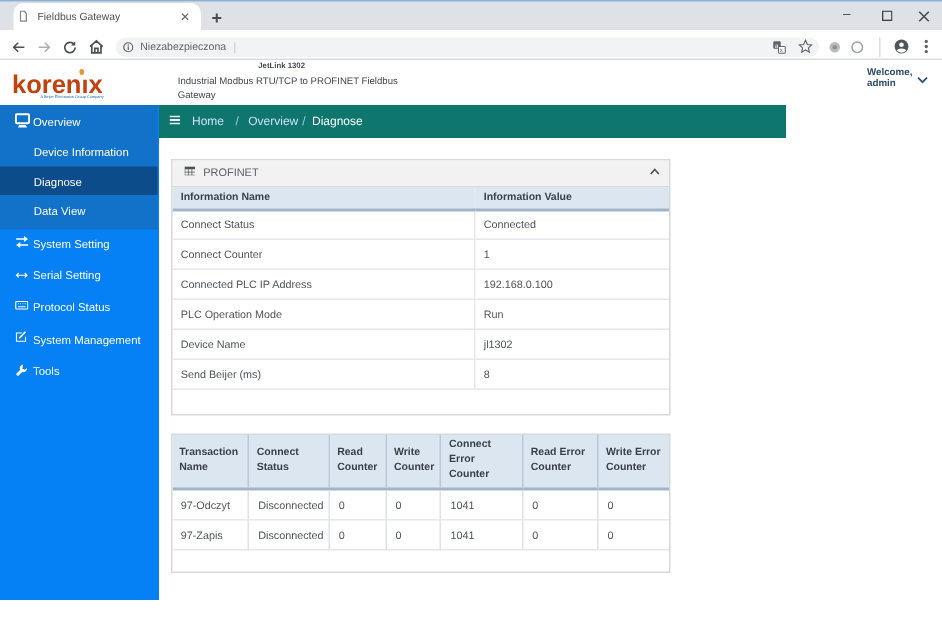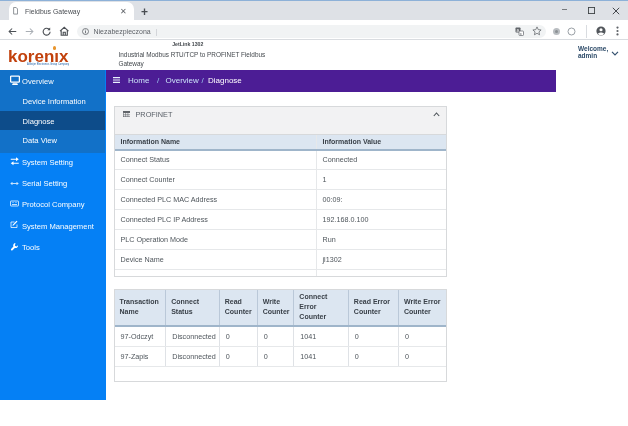--- a/index.html
+++ b/index.html
@@ -36,27 +36,27 @@
   line-height:7.2px; color:#2c4a68; font-weight:bold;}
 
 #sidebar { left:0; top:70px; width:106px; height:330px; background:#0580f5; }
 .mitem { position:absolute; left:0; width:104.5px; color:#fdfeff; font-size:7.6px; }
 .mico { position:absolute; left:10px; }
 .mtxt { position:absolute; left:22px; }
 .sgroup { background:#1271c8; }
 .sactive { background:#0d4c8a; }
 .stxt { position:absolute; left:22.5px; color:#fdfeff; font-size:7.6px; }
 
-#bcbar { left:106px; top:70px; width:450px; height:22px; background:#4c1d95; }
+#bcbar { left:106px; top:70px; width:418px; height:22px; background:#0f766e; }
 .bc { position:absolute; top:6px; font-size:8px; color:#cbe2f8; }
 .bcsep { color:#9ec9f0; }
 .bclast { color:#ffffff; }
 
 .panel { position:absolute; left:113.5px; width:333px; border:1px solid #d7d9db; overflow:hidden; background:#fff; }
-.phead { height:28px; background:#f2f2f3; border-bottom:1px solid #d7d9db;
+.phead { height:18px; background:#f2f2f3; border-bottom:1px solid #d7d9db;
   font-size:7.3px; color:#5a6068; position:relative; }
 .ptitle { position:absolute; left:21px; top:3.5px; }
 .pcaret { position:absolute; right:5.5px; top:5px; }
 table { border-collapse:collapse; width:100%; table-layout:fixed; }
 th { background:#dce6f1; color:#3a4149; font-size:7px; font-weight:bold;
   text-align:left; padding:0 0 0 6px; border-bottom:2px solid #9fb5ca; }
 td { font-size:7.2px; color:#4e555b; padding:0 0 0 6px;
   border-bottom:1px solid #e6e8ea; }
 #ptable th, #ptable td { border-right:1px solid #e6e8ea; height:20px; }
 #ptable th { height:15px; }
@@ -177,21 +177,21 @@
     <svg class="mico" style="top:6px" width="9" height="9" viewBox="0 0 18 18">
       <path d="M2 9 H16 M5 6 L2 9 L5 12 M13 6 L16 9 L13 12" fill="none" stroke="#fff" stroke-width="1.5"></path>
     </svg>
     <span class="mtxt" style="top:6.5px">Serial Setting</span>
   </div>
   <div class="abs mitem" style="top:193.9px;">
     <svg class="mico" style="top:5px" width="9" height="9" viewBox="0 0 18 18">
       <rect x="1" y="4" width="16" height="10" rx="1" fill="none" stroke="#fff" stroke-width="1.5"></rect>
       <path d="M4 7 H5 M7 7 H8 M10 7 H11 M13 7 H14 M4 11 H14" stroke="#fff" stroke-width="1.5"></path>
     </svg>
-    <span class="mtxt" style="top:6.5px">Protocol Company</span>
+    <span class="mtxt" style="top:6.5px">Protocol Status</span>
   </div>
   <div class="abs mitem" style="top:215.2px;">
     <svg class="mico" style="top:5px" width="9" height="9" viewBox="0 0 18 18">
       <path d="M14 9 V15 H2 V4 H9" fill="none" stroke="#fff" stroke-width="1.5"></path>
       <path d="M7 11 L15 3 L13 1.5 L5.5 9.5 L5 11.5 Z" fill="#fff"></path>
     </svg>
     <span class="mtxt" style="top:6.5px">System Management</span>
   </div>
   <div class="abs mitem" style="top:236.5px;">
     <svg class="mico" style="top:5px" width="9" height="9" viewBox="0 0 18 18">
@@ -235,24 +235,20 @@
           </tr>
       <tr>
             <td>Connect Status</td>
             <td>Connected</td>
           </tr>
       <tr>
             <td>Connect Counter</td>
             <td>1</td>
           </tr>
       <tr>
-            <td>Connected PLC MAC Address</td>
-            <td>00:09:</td>
-          </tr>
-      <tr>
             <td>Connected PLC IP Address</td>
             <td>192.168.0.100</td>
           </tr>
       <tr>
             <td>PLC Operation Mode</td>
             <td>Run</td>
           </tr>
       <tr>
             <td>Device Name</td>
             <td>jl1302</td>

